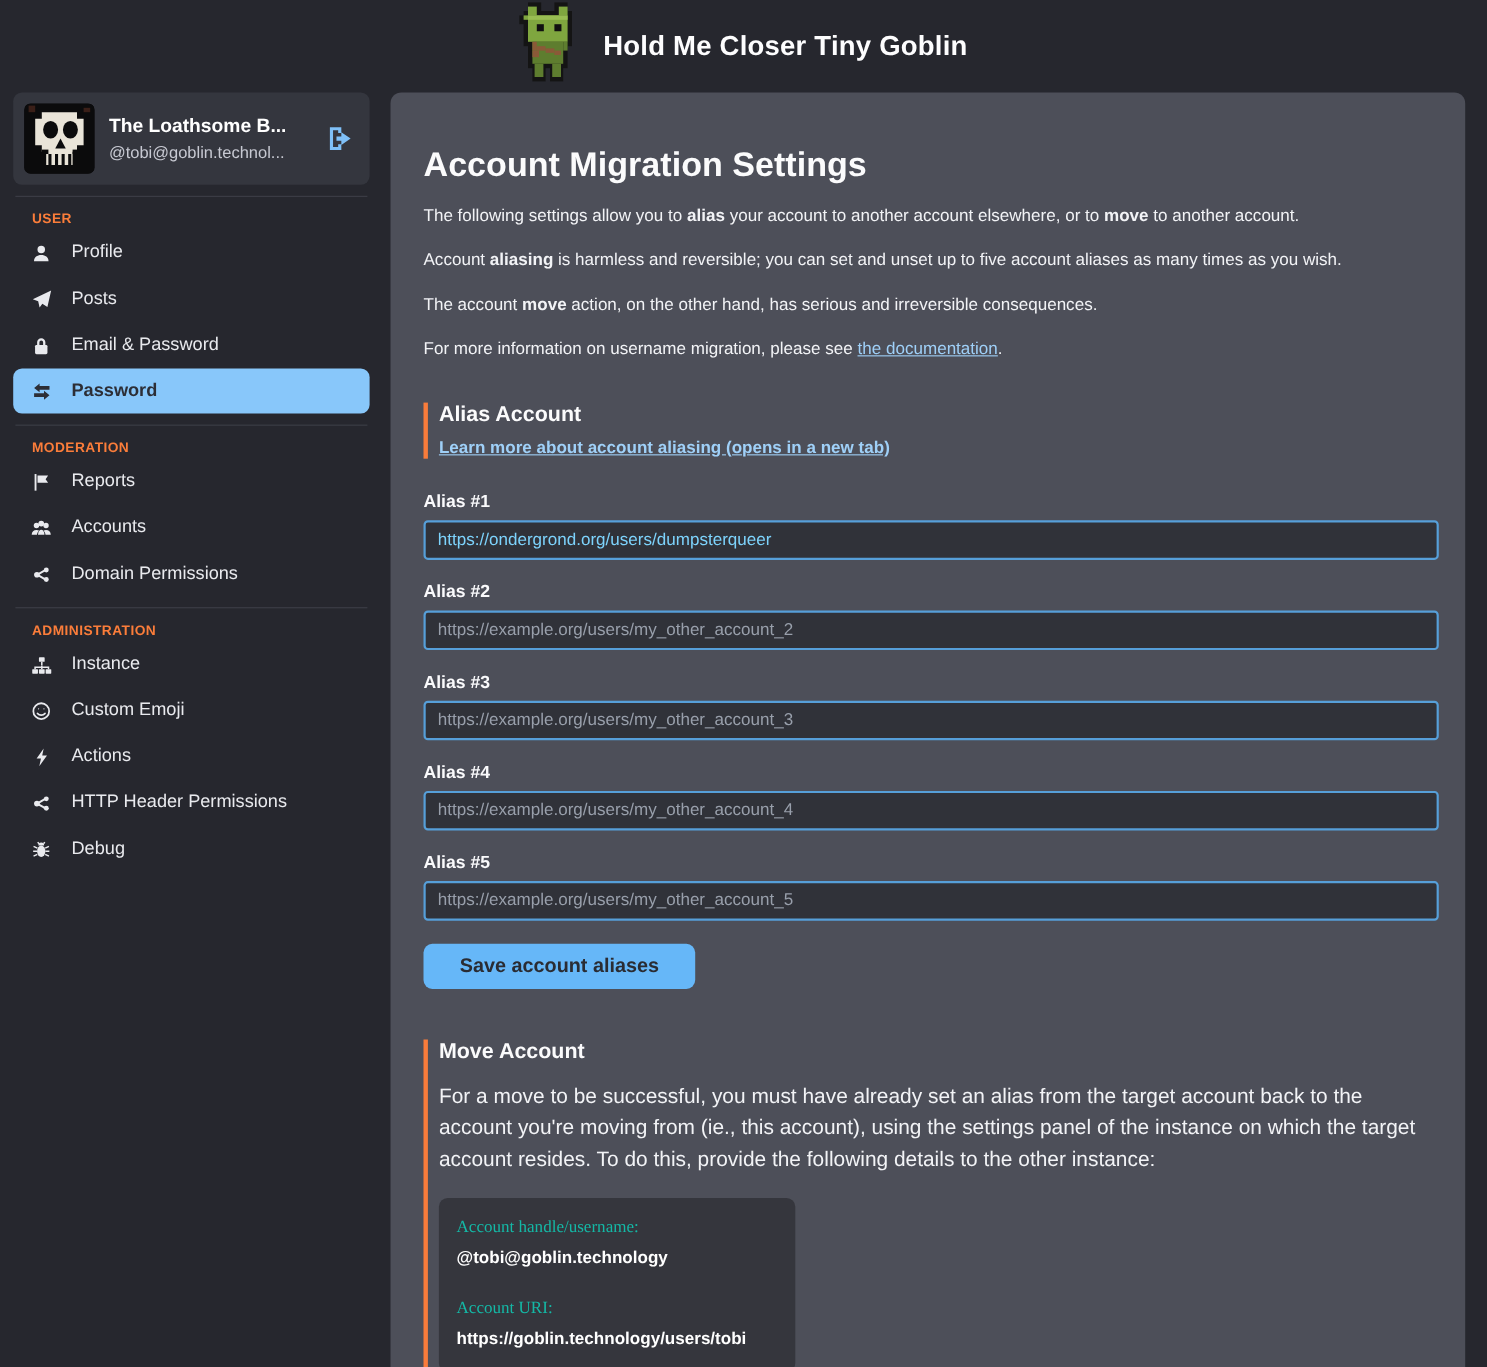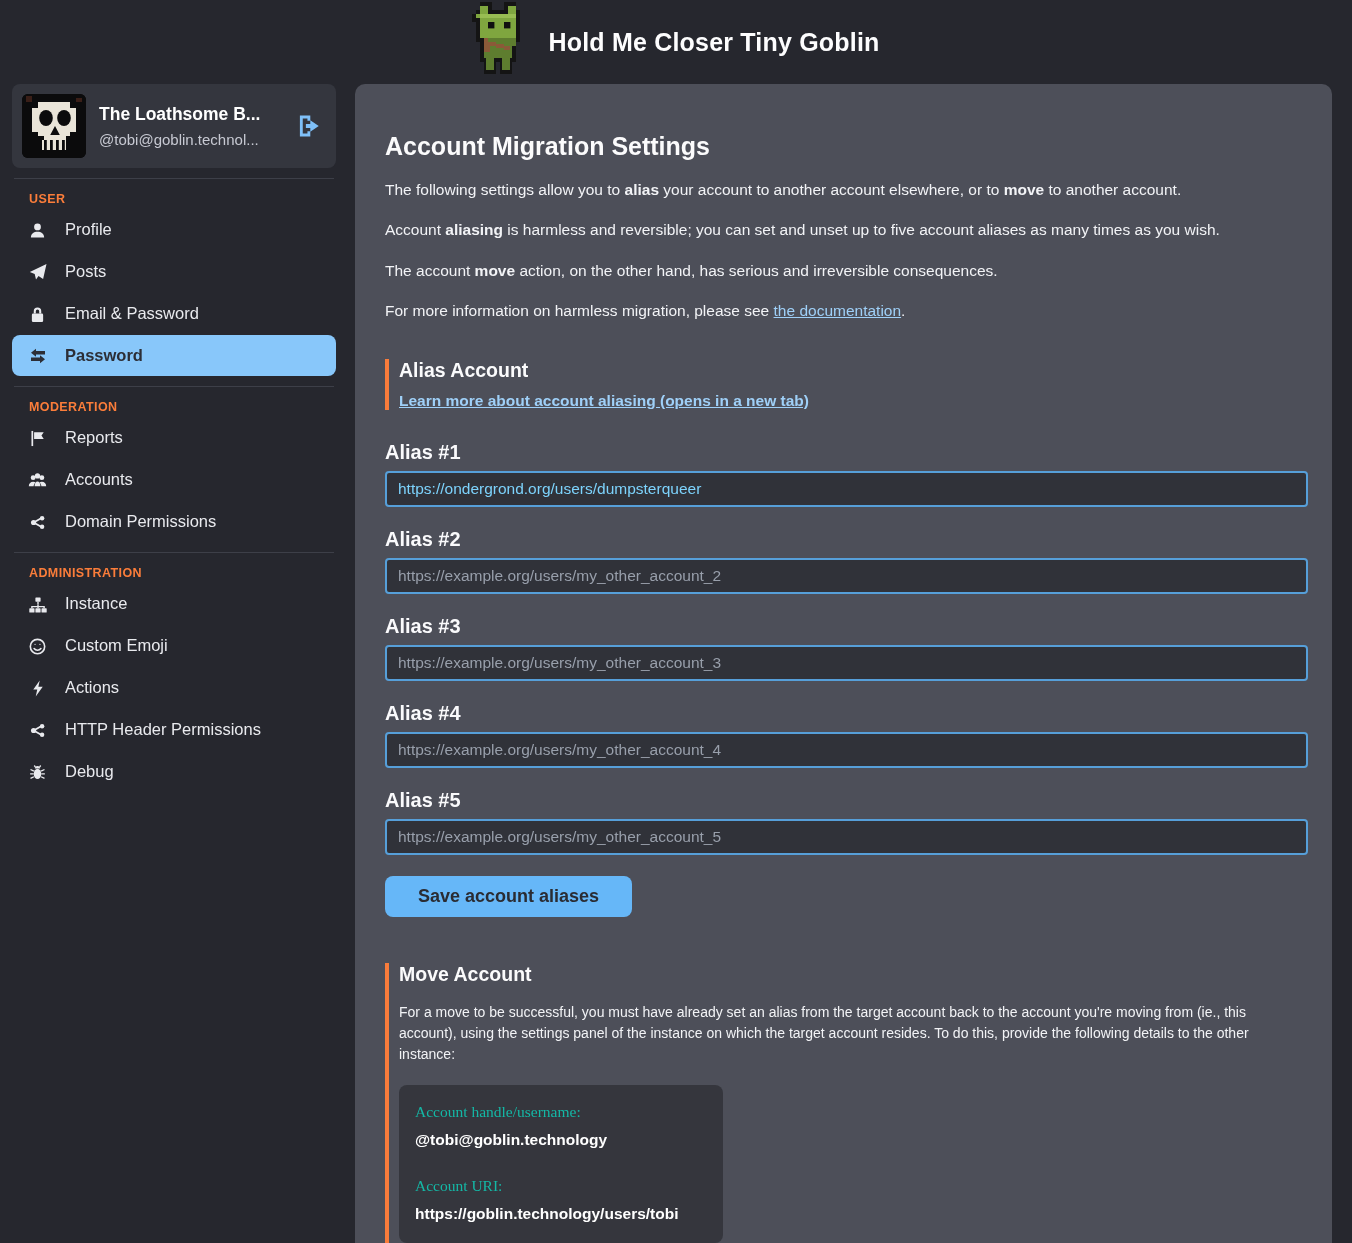--- a/index.html
+++ b/index.html
@@ -38,42 +38,42 @@
     padding:11px 16px; margin:1px 0; border-radius:8px;
     color:#e9eaee; font-size:16.5px; cursor:pointer;
   }
   .nav-item .nicon { width:19px; display:flex; justify-content:center; flex:none; }
   .nav-item.active { background:#88c7fa; color:#2c2e36; font-weight:bold; }
   
   .main-panel {
     flex:1; background:#4d4f59; border-radius:10px;
     min-height:1131px; padding:26px 24px 10px 30px;
   }
-  .page-title { font-size:25px; font-weight:bold; color:#fbfbfc; margin:22px 0 8px; }
+  .page-title { font-size:31px; font-weight:bold; color:#fbfbfc; margin:22px 0 8px; }
   .intro p { font-size:15.5px; line-height:1.45; margin:18px 0; color:#f2f3f6; }
   a.link { color:#9fd0f8; text-decoration:underline; cursor:pointer; }
   .accent-block { border-left:4px solid #f97c3b; padding-left:10px; }
   .alias-head { margin-top:36px; }
   .alias-head h2, .move-block h2 { font-size:19.5px; font-weight:bold; color:#fbfbfc; margin:2px 0 10px; }
   .accent-block a.link { font-size:15.5px;font-weight:bold; }
-  .field-label { display:block; font-size:20px; font-weight:bold; color:#fafafc; margin:21px 0 7px; }
+  .field-label { display:block; font-size:16px; font-weight:bold; color:#fafafc; margin:21px 0 7px; }
   .field-label.first { margin-top:31px; }
   .text-input {
     width:100%; height:36px; background:#303239; border:2px solid #569fd9; border-radius:4px;
     color:#7dd3fc; font-size:15.5px; padding:0 11px;
     font-family:"Liberation Sans","DejaVu Sans",sans-serif; outline:none;
   }
   .text-input::placeholder { color:#989fab; }
   .save-btn {
     margin-top:21px; background:#66b7f8; color:#2a2c33; border:none; border-radius:8px;
     font-size:18px; font-weight:bold; padding:10px 33px; cursor:pointer;
     font-family:"Liberation Sans","DejaVu Sans",sans-serif;
   }
   .move-block { margin-top:46px; }
-  .move-desc { font-size:14px; line-height:1.5; margin:16px 0 18px; max-width:900px; color:#f2f3f6; }
+  .move-desc { font-size:19px; line-height:1.5; margin:16px 0 18px; max-width:900px; color:#f2f3f6; }
   .details-box {
     display:inline-block; background:#35363d; border-radius:8px;
     padding:18px 18px 20px 16px; min-width:324px; margin:2px 0 16px;
     font-size:15.5px;
   }
   .details-box .dlabel { margin:0 0 10px; color:#14b8a6;font-family:Liberation Serif, serif; }
   .details-box .dvalue { font-weight:bold; color:#ffffff; margin:0 0 28px; }
   .details-box .dvalue:last-child { margin-bottom:0; }
   svg { display:block; }
 </style>
@@ -306,21 +306,21 @@
     </div>
   </nav>
 
   <main class="main-panel">
     <h2 class="page-title">Account Migration Settings</h2>
 
     <div class="intro">
       <p><span>The following settings allow you to </span><strong>alias</strong><span> your account to another account elsewhere, or to </span><strong>move</strong><span> to another account.</span></p>
       <p><span>Account </span><strong>aliasing</strong><span> is harmless and reversible; you can set and unset up to five account aliases as many times as you wish.</span></p>
       <p><span>The account </span><strong>move</strong><span> action, on the other hand, has serious and irreversible consequences.</span></p>
-      <p><span>For more information on harmless migration, please see </span><a class="link">the documentation</a><span>.</span></p>
+      <p><span>For more information on username migration, please see </span><a class="link">the documentation</a><span>.</span></p>
     </div>
 
     <div class="accent-block alias-head">
       <h2>Alias Account</h2>
       <a class="link">Learn more about account aliasing (opens in a new tab)</a>
     </div>
 
     <form>
       <label class="field-label first">Alias #1</label>
       <input class="text-input" type="text" value="https://ondergrond.org/users/dumpsterqueer" style="">

